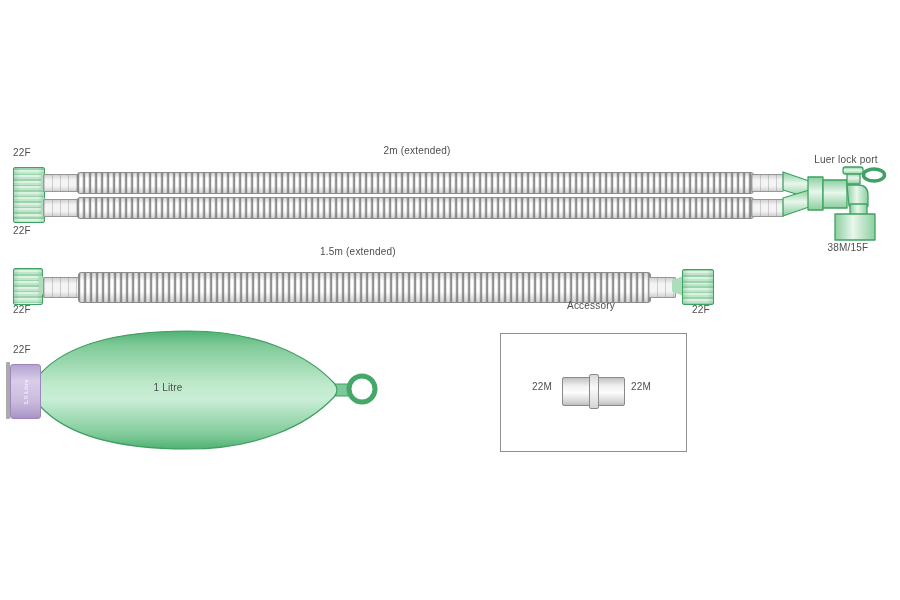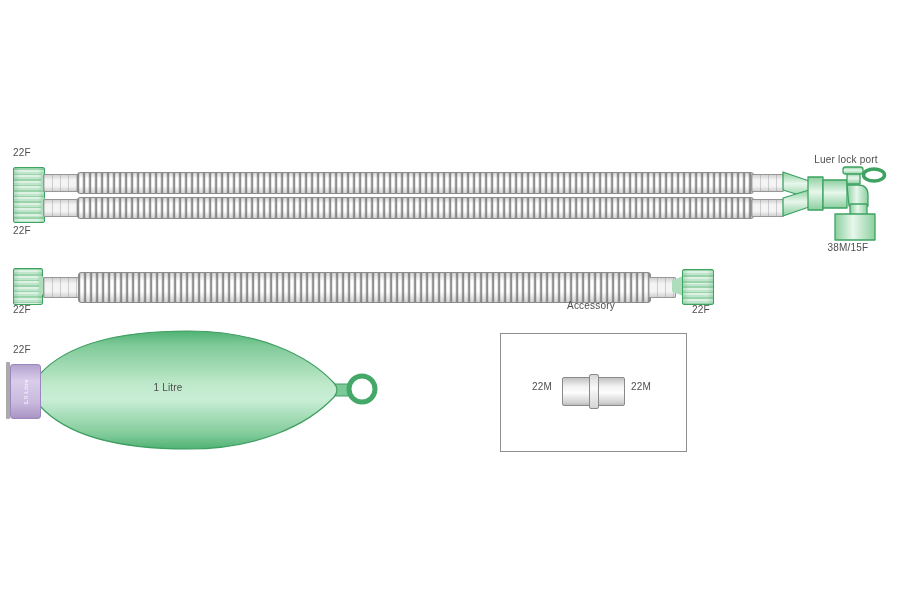--- a/index.html
+++ b/index.html
@@ -60,20 +60,21 @@
   }
   svg { position:absolute; }
 </style>
 </head>
 <body>
 
 <div id="canvas">
 
   <div class="lbl" style="left:13px; top:147px;">22F</div>
 
+  <div class="lbl center" style="left:342px; top:145px; width:150px;">2m (extended)</div>
 
   <div class="conn" style="left:13px; top:167px; width:30px; height:54px;"></div>
   <div class="tip tip-r" style="left:41px; top:173px; width:12px; height:18px;"></div>
   <div class="tip tip-r" style="left:41px; top:197px; width:12px; height:18px;"></div>
 
   <div class="sleeve" style="left:43px; top:174px; width:35px; height:16px;"></div>
   <div class="corr" style="left:77px; top:172px; width:675px; height:20px;"></div>
   <div class="sleeve" style="left:751px; top:174px; width:31px; height:16px;"></div>
 
   <div class="sleeve" style="left:43px; top:199px; width:35px; height:16px;"></div>
@@ -106,20 +107,21 @@
       <rect x="75" y="44" width="17" height="11" fill="url(#gh)"></rect>
       <rect x="60" y="54" width="40" height="26" fill="url(#gh)"></rect>
       <rect x="72" y="13" width="13" height="11" fill="url(#gv)"></rect>
       <rect x="68" y="7" width="20" height="7" rx="2.5" fill="url(#gv)"></rect>
       <ellipse cx="99" cy="15" rx="10.5" ry="6" fill="none" stroke-width="3.5"></ellipse>
     </g>
   </svg>
 
   <div class="lbl center" style="left:798px; top:242px; width:100px;">38M/15F</div>
 
+  <div class="lbl center" style="left:283px; top:246px; width:150px;">1.5m (extended)</div>
 
   <div class="conn" style="left:13px; top:268px; width:28px; height:35px;"></div>
   <div class="tip tip-r" style="left:39px; top:275px; width:11px; height:21px;"></div>
   <div class="sleeve" style="left:43px; top:277px; width:36px; height:19px;"></div>
   <div class="corr" style="left:78px; top:272px; width:571px; height:29px;"></div>
   <div class="sleeve" style="left:648px; top:277px; width:26px; height:19px;"></div>
   <div class="tip tip-l" style="left:672px; top:276px; width:11px; height:20px;"></div>
   <div class="conn" style="left:682px; top:269px; width:30px; height:34px;"></div>
 
   <div class="lbl" style="left:13px; top:304px;">22F</div>

